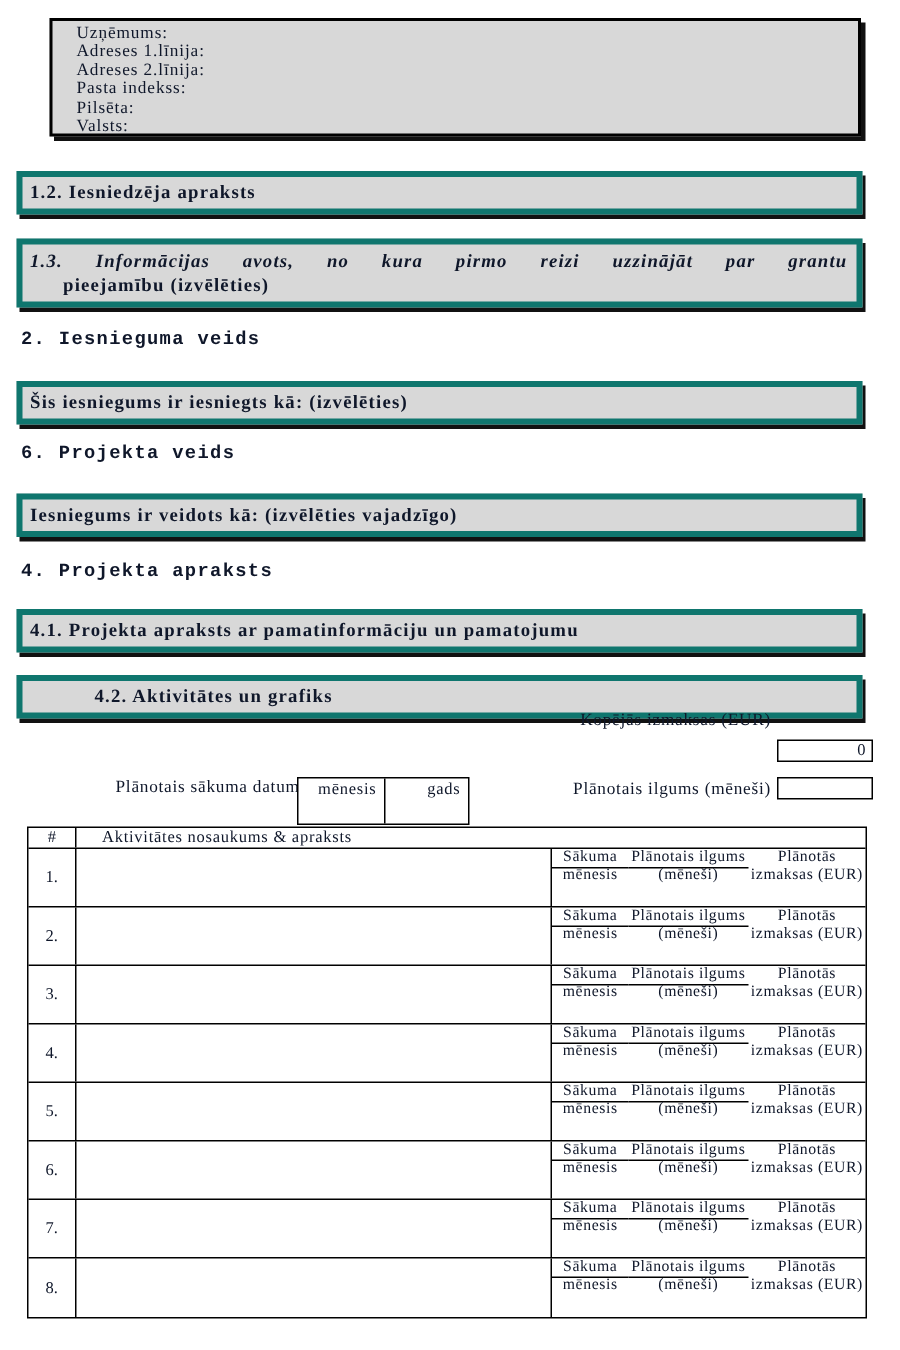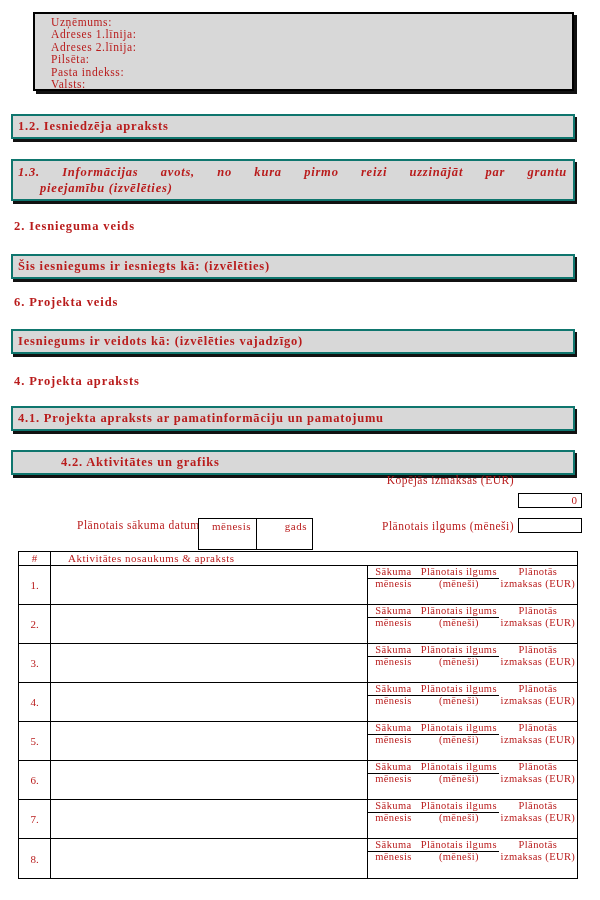--- a/index.html
+++ b/index.html
@@ -3,21 +3,21 @@
 <meta charset="utf-8">
 <style>
   * { box-sizing: border-box; margin: 0; padding: 0; }
   html, body { background: #ffffff; }
   .page {
     position: relative;
     width: 600px;
     height: 900px;
     background: #ffffff;
     font-family: "Liberation Serif", serif;
-    color: #b91c1c;
+    color: #0f172a;
     overflow: hidden;
   }
 
   
   .addr-box {
     position: absolute;
     left: 33px; top: 12px;
     width: 541px; height: 79px;
     background: #d8d8d8;
     border: 2px solid #000;
@@ -30,48 +30,48 @@
     letter-spacing: 0.6px;
     white-space: nowrap;
   }
 
   
   .secbox {
     position: absolute;
     left: 11px;
     width: 564px;
     background: #d8d8d8;
-    border: 2px solid #0f766e;
+    border: 4px solid #0f766e;
     box-shadow: 2px 3px 0 #111;
     padding: 3px 6px 3px 5px;
     font-weight: bold;
     font-size: 12.5px;
     letter-spacing: 0.8px;
     line-height: 15px;
   }
   .secbox .justify-line {
     text-align: justify;
     text-align-last: justify;
     line-height: 16px;
     font-style: italic;
   }
   .secbox .indent-line {
     padding-left: 22px;
     line-height: 16px;
-    font-style: italic;
   }
 
   
   .heading {
     position: absolute;
     left: 14px;
     font-weight: bold;
     font-size: 12.5px;
     letter-spacing: 0.9px;
     white-space: nowrap;
+    font-family: Liberation Mono, monospace;
   }
 
   
   .rlabel {
     position: absolute;
     right: 86px;
     font-size: 11.5px;
     letter-spacing: 0.5px;
     white-space: nowrap;
   }
@@ -142,22 +142,22 @@
 </style>
 </head>
 <body>
 
 <div class="page">
 
   <div class="addr-box">
     <div class="addr-line">Uzņēmums:</div>
     <div class="addr-line">Adreses 1.līnija:</div>
     <div class="addr-line">Adreses 2.līnija:</div>
+    <div class="addr-line">Pasta indekss:</div>
     <div class="addr-line">Pilsēta:</div>
-    <div class="addr-line">Pasta indekss:</div>
     <div class="addr-line">Valsts:</div>
   </div>
 
   <div class="secbox" style="top:114px;">
     <span>1.2. Iesniedzēja apraksts</span>
   </div>
 
   <div class="secbox" style="top:159px;">
     <div class="justify-line">1.3. Informācijas avots, no kura pirmo reizi uzzinājāt par grantu</div>
     <div class="indent-line">pieejamību (izvēlēties)</div>

